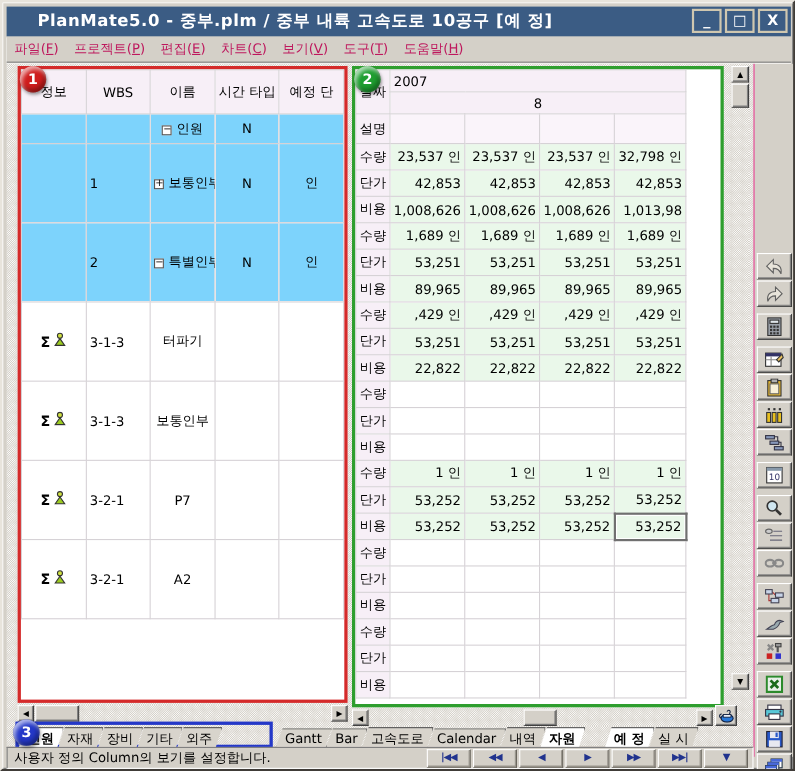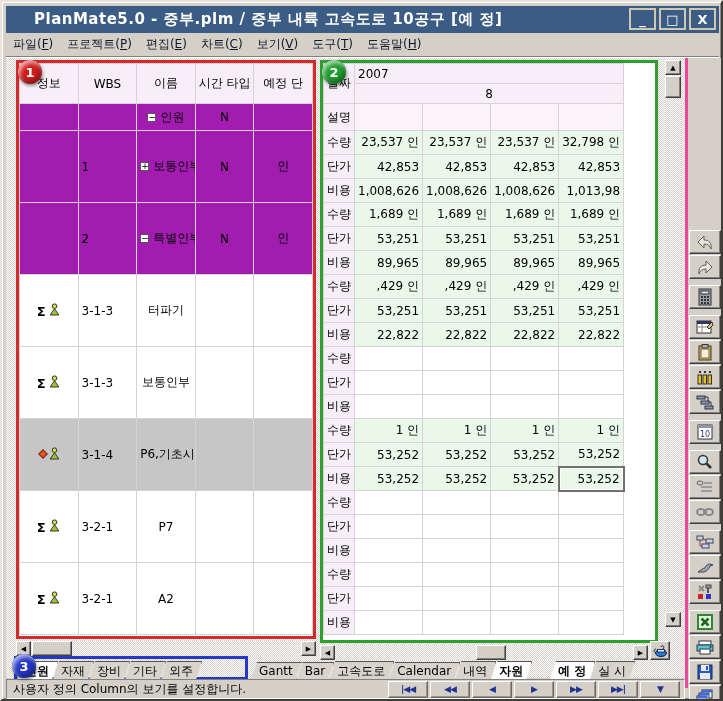--- a/index.html
+++ b/index.html
@@ -10,38 +10,38 @@
   
   .titlebar{position:absolute;left:4px;top:4px;width:713px;height:27px;background:#3b5c84;
     color:#fff;display:flex;align-items:center;}
   .title-text{font-size:15px;font-weight:bold;padding-left:28px;letter-spacing:0.5px;white-space:nowrap;}
   .win-btns{position:absolute;right:3px;top:2px;display:flex;gap:3px;}
   .win-btn{width:27px;height:22px;background:#3b5c84;border:2px solid #cfc7b0;color:#fff;
     font-size:13px;font-weight:bold;display:flex;align-items:center;justify-content:center;cursor:pointer;}
   
   .menubar{position:absolute;left:4px;top:31px;width:713px;height:24px;display:flex;align-items:center;
     border-bottom:1px solid #808080;box-shadow:0 1px 0 #fff;}
-  .menu-item{font-size:12px;padding:3px 7px;color:#0f172a;cursor:pointer;white-space:nowrap;}
+  .menu-item{font-size:12px;padding:3px 7px;color:#be185d;cursor:pointer;white-space:nowrap;}
   .menu-item u{text-decoration:underline;}
   
   .workspace{position:absolute;left:4px;top:56px;width:679px;height:620px;
     background-color:#d4d0c8;
     background-image:linear-gradient(45deg,#ffffff 25%,transparent 25%,transparent 75%,#ffffff 75%),
                      linear-gradient(45deg,#ffffff 25%,transparent 25%,transparent 75%,#ffffff 75%);
     background-size:2px 2px;background-position:0 0,1px 1px;}
   
   .lpanel{position:absolute;left:10px;top:2px;width:300px;height:579px;border:3px solid #d42a2a;
     background:#fff;overflow:hidden;}
   .rpanel{position:absolute;left:314px;top:2px;width:338px;height:583px;border:3px solid #2e9e2e;
     background:#fff;overflow:hidden;}
   table{border-collapse:collapse;table-layout:fixed;}
   td{font-size:12px;color:#000;border:1px solid #d6d2d6;overflow:hidden;white-space:nowrap;padding:0 3px;}
   .lt{width:294px;}
   .lt td{text-align:center;}
-  .bg-res{background:#a21caf;}
+  .bg-res{background:#7dd3fc;}
   .bg-task{background:#ffffff;}
   .bg-sel{background:#c6c6c6;}
   .bg-hdr{background:#f7eff7;}
   .cell-green{background:#eaf8ea;text-align:right;}
   .cell-desc{background:#faf4fa;}
   .cell-white{background:#fff;}
   .num{text-align:right;}
   .rt-label{background:#f7eff7;text-align:center;}
   .cursor-cell{border:2px solid #707070;box-shadow:inset 0 0 0 1px #fff;}
   .tree-box{display:inline-block;width:9px;height:9px;border:1px solid #555;background:#fff;
@@ -53,21 +53,21 @@
     background-image:linear-gradient(45deg,#ffffff 25%,transparent 25%,transparent 75%,#ffffff 75%),
                      linear-gradient(45deg,#ffffff 25%,transparent 25%,transparent 75%,#ffffff 75%);
     background-size:2px 2px;background-position:0 0,1px 1px;}
   .sb-btn{position:absolute;background:#d4d0c8;border:1px solid;border-color:#fff #404040 #404040 #fff;
     box-shadow:inset -1px -1px 0 #808080;display:flex;align-items:center;justify-content:center;
     font-size:7px;color:#000;cursor:pointer;}
   .sb-thumb{position:absolute;background:#d4d0c8;border:1px solid;border-color:#fff #404040 #404040 #fff;
     box-shadow:inset -1px -1px 0 #808080;cursor:pointer;}
   
   .toolbar{position:absolute;left:683px;top:56px;width:36px;height:630px;background:#d4d0c8;
-    border-left:3px solid #ec4899;display:flex;flex-direction:column;align-items:center;padding-top:172px;text-decoration:underline;}
+    border-left:1px solid #ec4899;display:flex;flex-direction:column;align-items:center;padding-top:172px;text-decoration:underline;}
   .tb-btn{width:32px;height:24px;margin-bottom:1px;background:#d4d0c8;border:1px solid;
     border-color:#fff #404040 #404040 #fff;box-shadow:inset -1px -1px 0 #808080;
     display:flex;align-items:center;justify-content:center;cursor:pointer;flex:none;}
   .tb-gap{height:5px;flex:none;}
   
   .tabs-row{position:absolute;left:4px;top:656px;width:679px;height:21px;}
   .tab{display:inline-block;font-size:12px;padding:1px 8px 2px 8px;background:#d8d4cc;color:#000;
     border:1px solid #555;clip-path:polygon(7px 0,100% 0,calc(100% - 7px) 100%,0 100%);
     margin-left:-6px;cursor:pointer;white-space:nowrap;}
   .tab.active{background:#fff;font-weight:bold;}
@@ -157,32 +157,20 @@
               <td class="bg-task info-cell"><span class="sigma">Σ</span><svg width="11" height="13" viewBox="0 0 11 13">
                   <circle cx="5.5" cy="3.2" r="2.3" fill="#cfe040" stroke="#333"></circle>
                   <path d="M1.2 12 L5.5 5.8 L9.8 12 Z" fill="#9ccc20" stroke="#333"></path>
                 </svg></td>
               <td class="bg-task" style="text-align:left">3-1-3</td>
               <td class="bg-task">보통인부</td>
               <td class="bg-task"></td>
               <td class="bg-task num"></td>
             </tr>
             <tr style="height:72px">
-              <td class="bg-sel info-cell"><svg width="12" height="12" viewBox="0 0 12 12">
-                  <rect x="3" y="3" width="6" height="6" fill="#e05828" stroke="#7a1a08" transform="rotate(45 6 6)"></rect>
-                </svg><svg width="11" height="13" viewBox="0 0 11 13">
-                  <circle cx="5.5" cy="3.2" r="2.3" fill="#cfe040" stroke="#333"></circle>
-                  <path d="M1.2 12 L5.5 5.8 L9.8 12 Z" fill="#9ccc20" stroke="#333"></path>
-                </svg></td>
-              <td class="bg-sel" style="text-align:left">3-1-4</td>
-              <td class="bg-sel">P6,기초시</td>
-              <td class="bg-sel"></td>
-              <td class="bg-sel num"></td>
-            </tr>
-            <tr style="height:72px">
               <td class="bg-task info-cell"><span class="sigma">Σ</span><svg width="11" height="13" viewBox="0 0 11 13">
                   <circle cx="5.5" cy="3.2" r="2.3" fill="#cfe040" stroke="#333"></circle>
                   <path d="M1.2 12 L5.5 5.8 L9.8 12 Z" fill="#9ccc20" stroke="#333"></path>
                 </svg></td>
               <td class="bg-task" style="text-align:left">3-2-1</td>
               <td class="bg-task">P7</td>
               <td class="bg-task"></td>
               <td class="bg-task num"></td>
             </tr>
             <tr style="height:72px">

